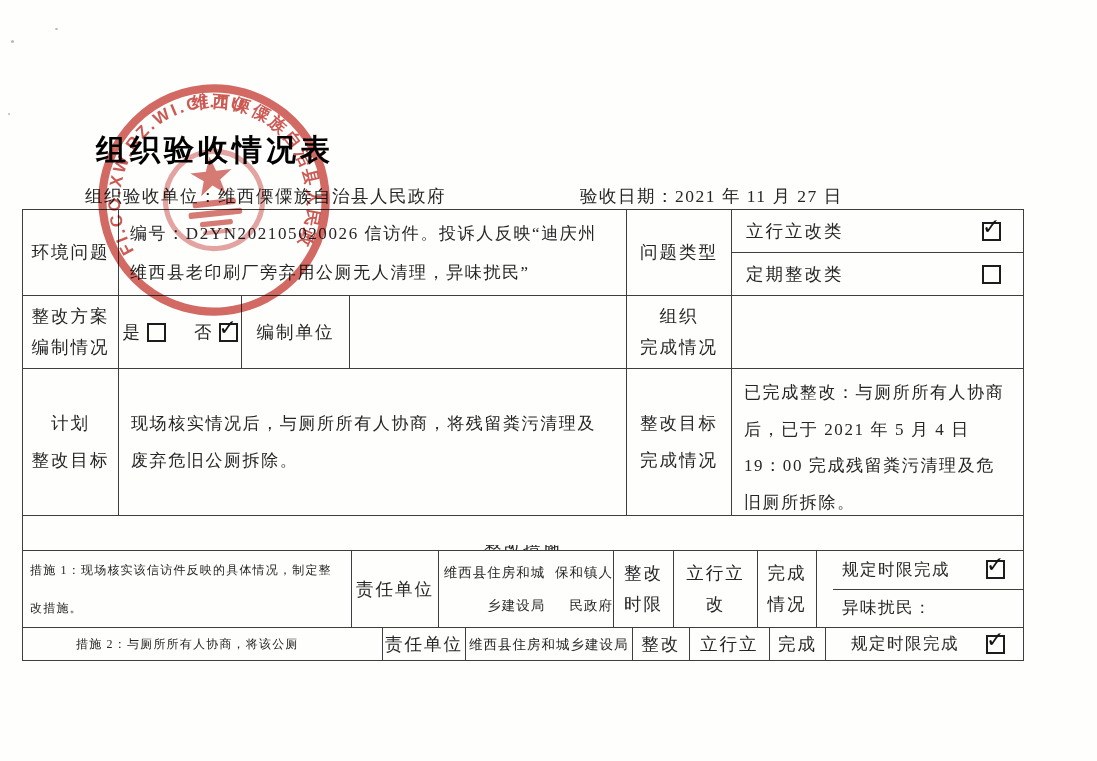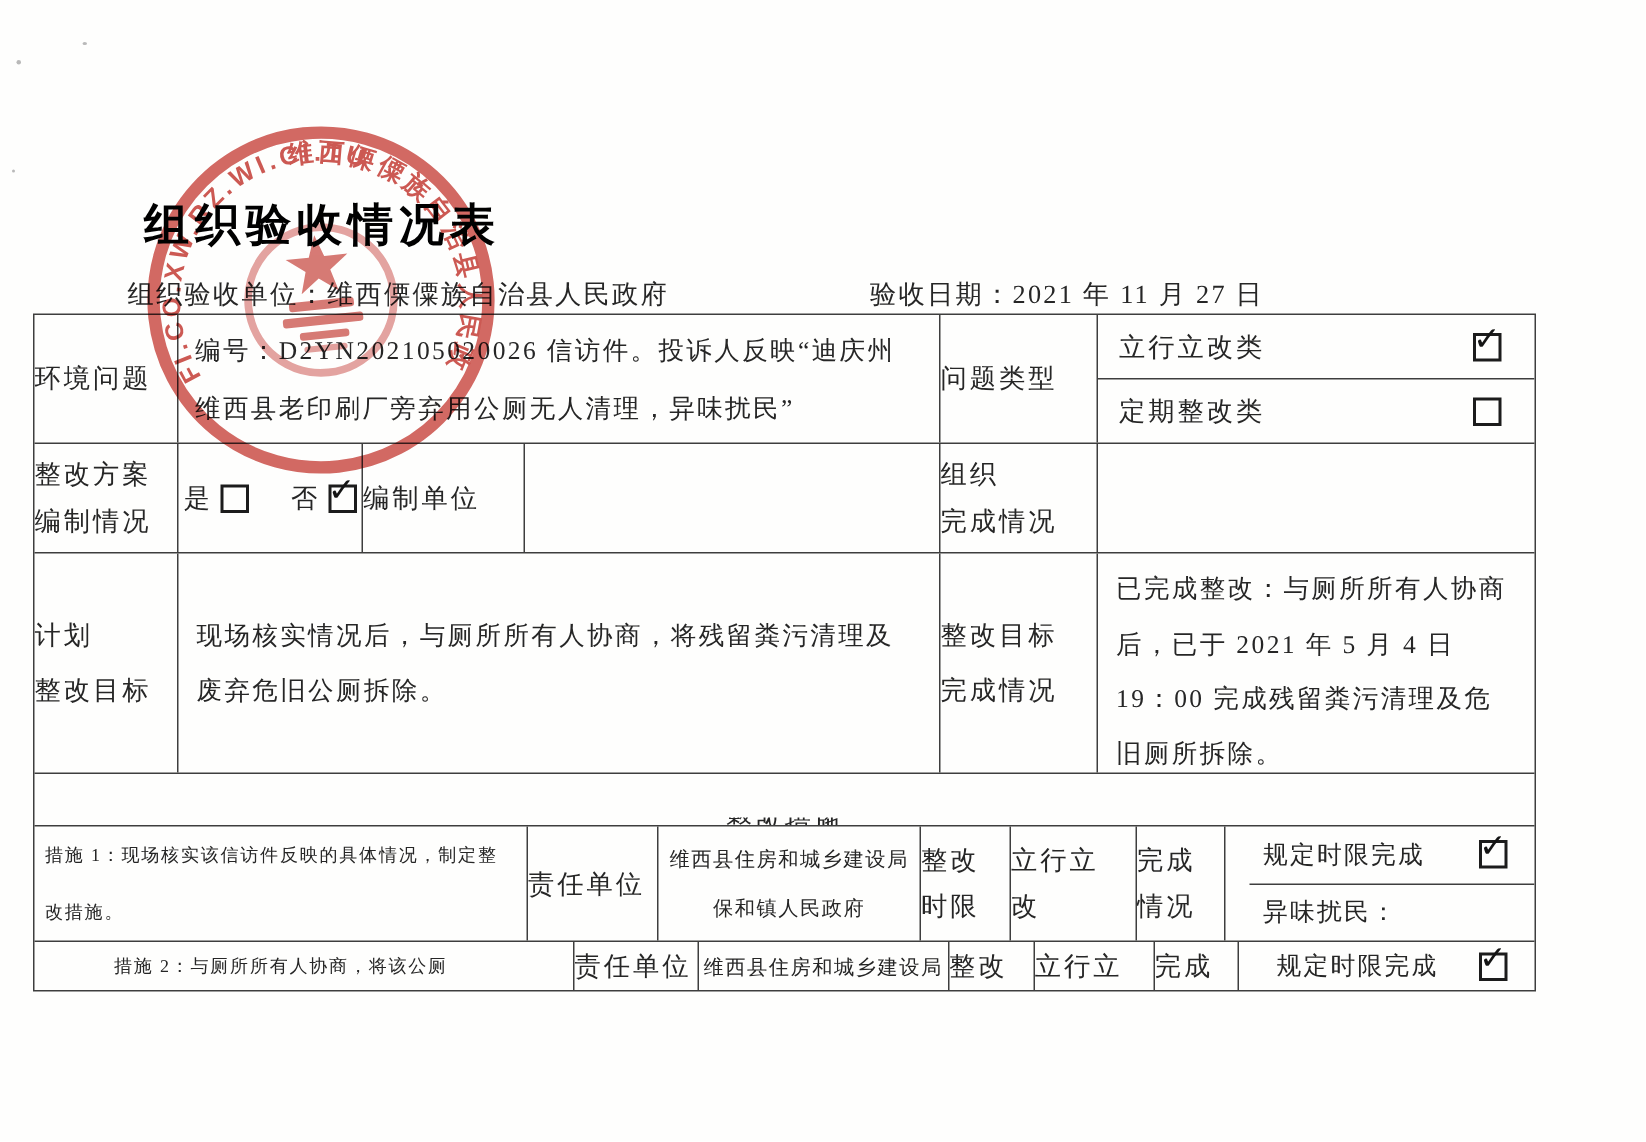--- a/index.html
+++ b/index.html
@@ -24,21 +24,21 @@
   
   .seal{position:absolute;left:90px;top:76px;width:248px;height:248px;z-index:6;
         mix-blend-mode:multiply;opacity:.85;transform:rotate(-6deg);pointer-events:none;}
 
   
   .tbl{position:absolute;left:22px;top:209px;width:1000px;border:1.6px solid #3e3e3e;z-index:2;background:transparent;}
   .r{display:flex;border-top:1.6px solid #3e3e3e;box-sizing:border-box;}
   .r.first{border-top:none;}
   .c{border-left:1.6px solid #3e3e3e;box-sizing:border-box;overflow:hidden;}
   .c.nb{border-left:none;}
-  .lab{display:flex;flex-direction:column;align-items:flex-start;justify-content:center;
+  .lab{display:flex;flex-direction:column;align-items:center;justify-content:center;
        text-align:center;font-size:17.5px;letter-spacing:2px;}
   .lab .ln{line-height:31px;}
   .txt{font-size:17px;letter-spacing:1.6px;}
 
   
   .h-env{height:85px;}  .h-plan{height:73px;} .h-goal{height:147px;}
   .h-mhdr{height:35px;} .h-m1{height:77px;}   .h-m2{height:33px;}
 
   
   .env-content{width:508px;display:flex;align-items:center;padding:0 11px;line-height:39px;}
@@ -59,22 +59,22 @@
   
   .goal-content{width:508px;display:flex;align-items:center;padding:0 12px;line-height:37px;}
   .result-content{width:292px;padding:6px 12px 0 12px;line-height:36.5px;}
 
   
   .mhdr{width:100%;display:flex;align-items:center;justify-content:center;
         font-size:17.5px;letter-spacing:2px;margin-top:29px;}
   .m-text{width:328px;padding:0 7px;display:flex;align-items:center;line-height:38px;font-size:12px;letter-spacing:1.2px;}
   .m-text.oneline{line-height:31px;margin-left:46px;}
   .w-resp{width:87px;} .w-unit{width:175px;} .w-dl{width:60px;} .w-dv{width:84px;} .w-st{width:59px;} .w-last{width:207px;}
-  .unitcell{display:flex;flex-direction:column;align-items:center;justify-content:center;
-            font-size:13.5px;letter-spacing:1px;text-align:left;}
+  .unitcell{display:flex;flex-direction:row;align-items:center;justify-content:center;
+            font-size:13.5px;letter-spacing:1px;text-align:right;}
   .unitcell .ln{line-height:33px;}
   .small-lab .ln{line-height:31px;}
   .lastcell{display:flex;flex-direction:column;padding-left:16px;}
   .lastopt{flex:1;display:flex;align-items:center;justify-content:space-between;
            padding:0 18px 0 9px;font-size:16.5px;letter-spacing:1.5px;}
   .lastopt + .lastopt{border-top:1.6px solid #3e3e3e;}
 </style>
 </head>
 <body>
 

